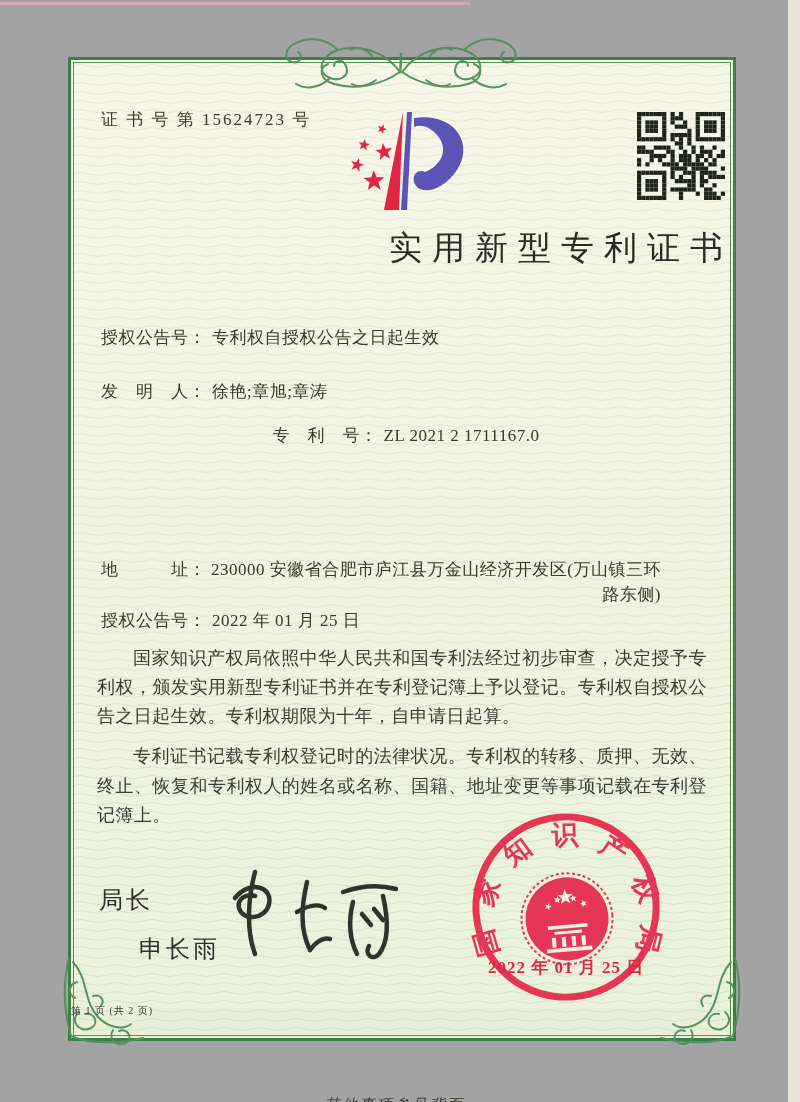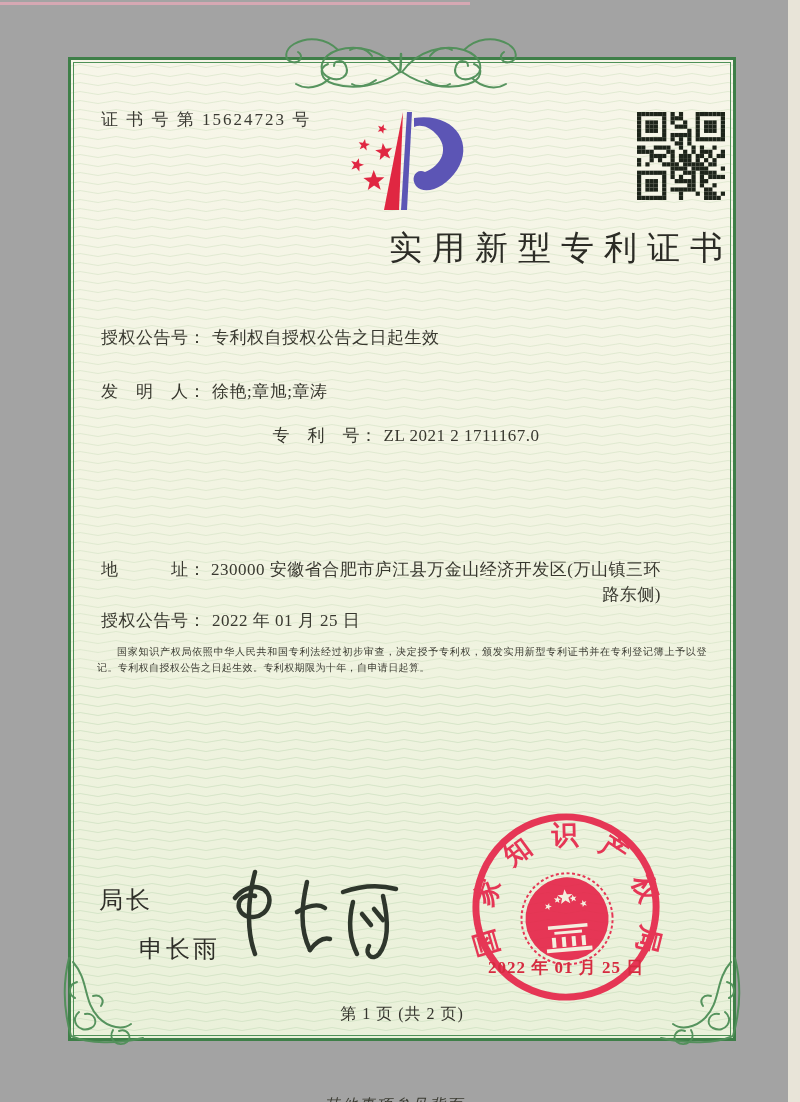--- a/index.html
+++ b/index.html
@@ -56,40 +56,40 @@
   .row-inventors{top:320px;}
   .row-patent-no{top:364px;text-align:center;}
   .row-filing{top:410px;}
   .row-patentee{top:454px;}
   .row-address{top:498px;}
   .row-grant{top:549px;}
   .grant-no-group{position:absolute;left:324px;top:0;white-space:nowrap;}
 
   .body-text{
     position:absolute;left:26px;top:584px;width:610px;
-    font-size:10px;line-height:1.62;color:#3c3c33;
+    font-size:18px;line-height:1.62;color:#3c3c33;
     text-align:justify;letter-spacing:.4px;
   }
   .body-text p{margin:0 0 11px 0;text-indent:2em;}
 
   .signatory{position:absolute;left:28px;top:824px;font-size:24px;color:#2f2f29;}
   .signatory .sig-title{display:block;margin-bottom:17px;letter-spacing:3px;}
   .signatory .sig-name{display:block;letter-spacing:3px;margin-left:40px;}
   .signature-box{position:absolute;left:148px;top:796px;width:215px;height:110px;}
 
   .seal-box{position:absolute;left:396px;top:748px;width:198px;height:198px;}
   .seal-box svg{transform:rotate(-5deg);}
   .seal-date{
     position:absolute;left:396px;top:896px;width:198px;
     text-align:center;font-size:17px;color:#d62b40;
     letter-spacing:1px;font-weight:600;white-space:nowrap;
   }
   .page-info{
-    position:absolute;left:0;top:944px;width:100%;text-align:center;
-    font-size:16px;color:#35352e;letter-spacing:1px;
+    position:absolute;left:0;top:944px;width:100%;text-align:left;
+    font-size:10px;color:#35352e;letter-spacing:1px;
   }
   .back-note{
     position:absolute;left:0;top:1095px;width:100%;text-align:center;
     font-size:15.5px;color:#3a3a31;letter-spacing:2px;font-style:italic;
   }
 </style>
 </head>
 <body>
 
 <div class="page">
@@ -515,20 +515,21 @@
     </div>
     <div class="field-row row-address">
       <span class="label">地　　　址：</span><span class="value-block">230000 安徽省合肥市庐江县万金山经济开发区(万山镇三环路东侧)</span>
     </div>
     <div class="field-row row-grant">
       <span><span class="label">授权公告号：</span><span class="value">2022 年 01 月 25 日</span></span>
     </div>
 
     <div class="body-text">
       <p>国家知识产权局依照中华人民共和国专利法经过初步审查，决定授予专利权，颁发实用新型专利证书并在专利登记簿上予以登记。专利权自授权公告之日起生效。专利权期限为十年，自申请日起算。</p>
+      <p>专利证书记载专利权登记时的法律状况。专利权的转移、质押、无效、终止、恢复和专利权人的姓名或名称、国籍、地址变更等事项记载在专利登记簿上。</p>
     </div>
 
     <div class="signatory">
       <span class="sig-title">局长</span>
       <span class="sig-name">申长雨</span>
     </div>
 
     <div class="signature-box">
       <svg viewBox="0 0 215 110" width="215" height="110">
         <g fill="none" stroke="#2e362c" stroke-width="4.5" stroke-linecap="round">

